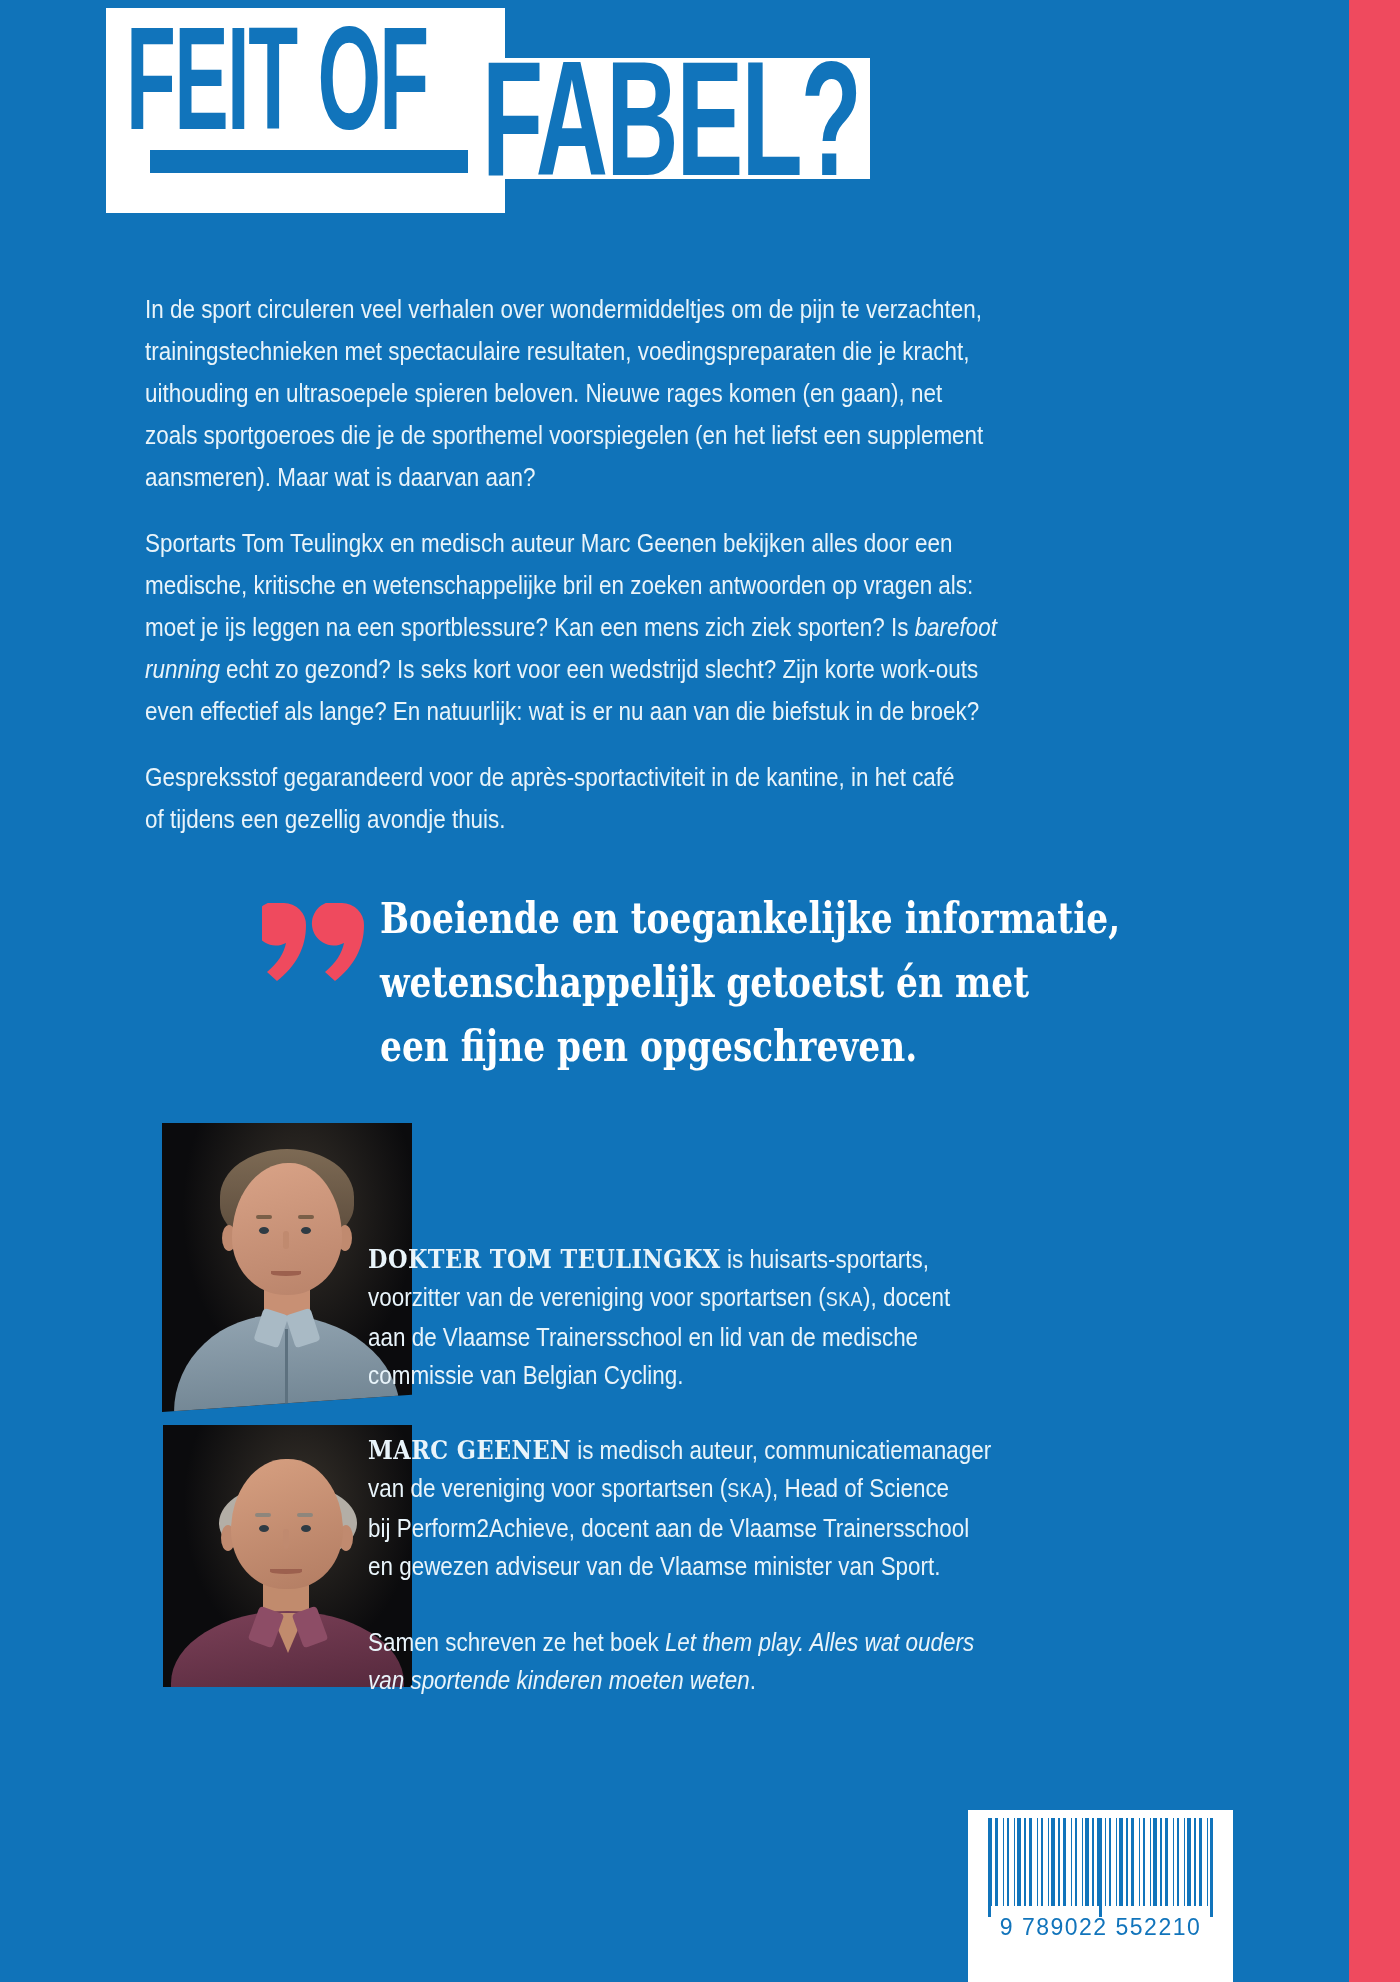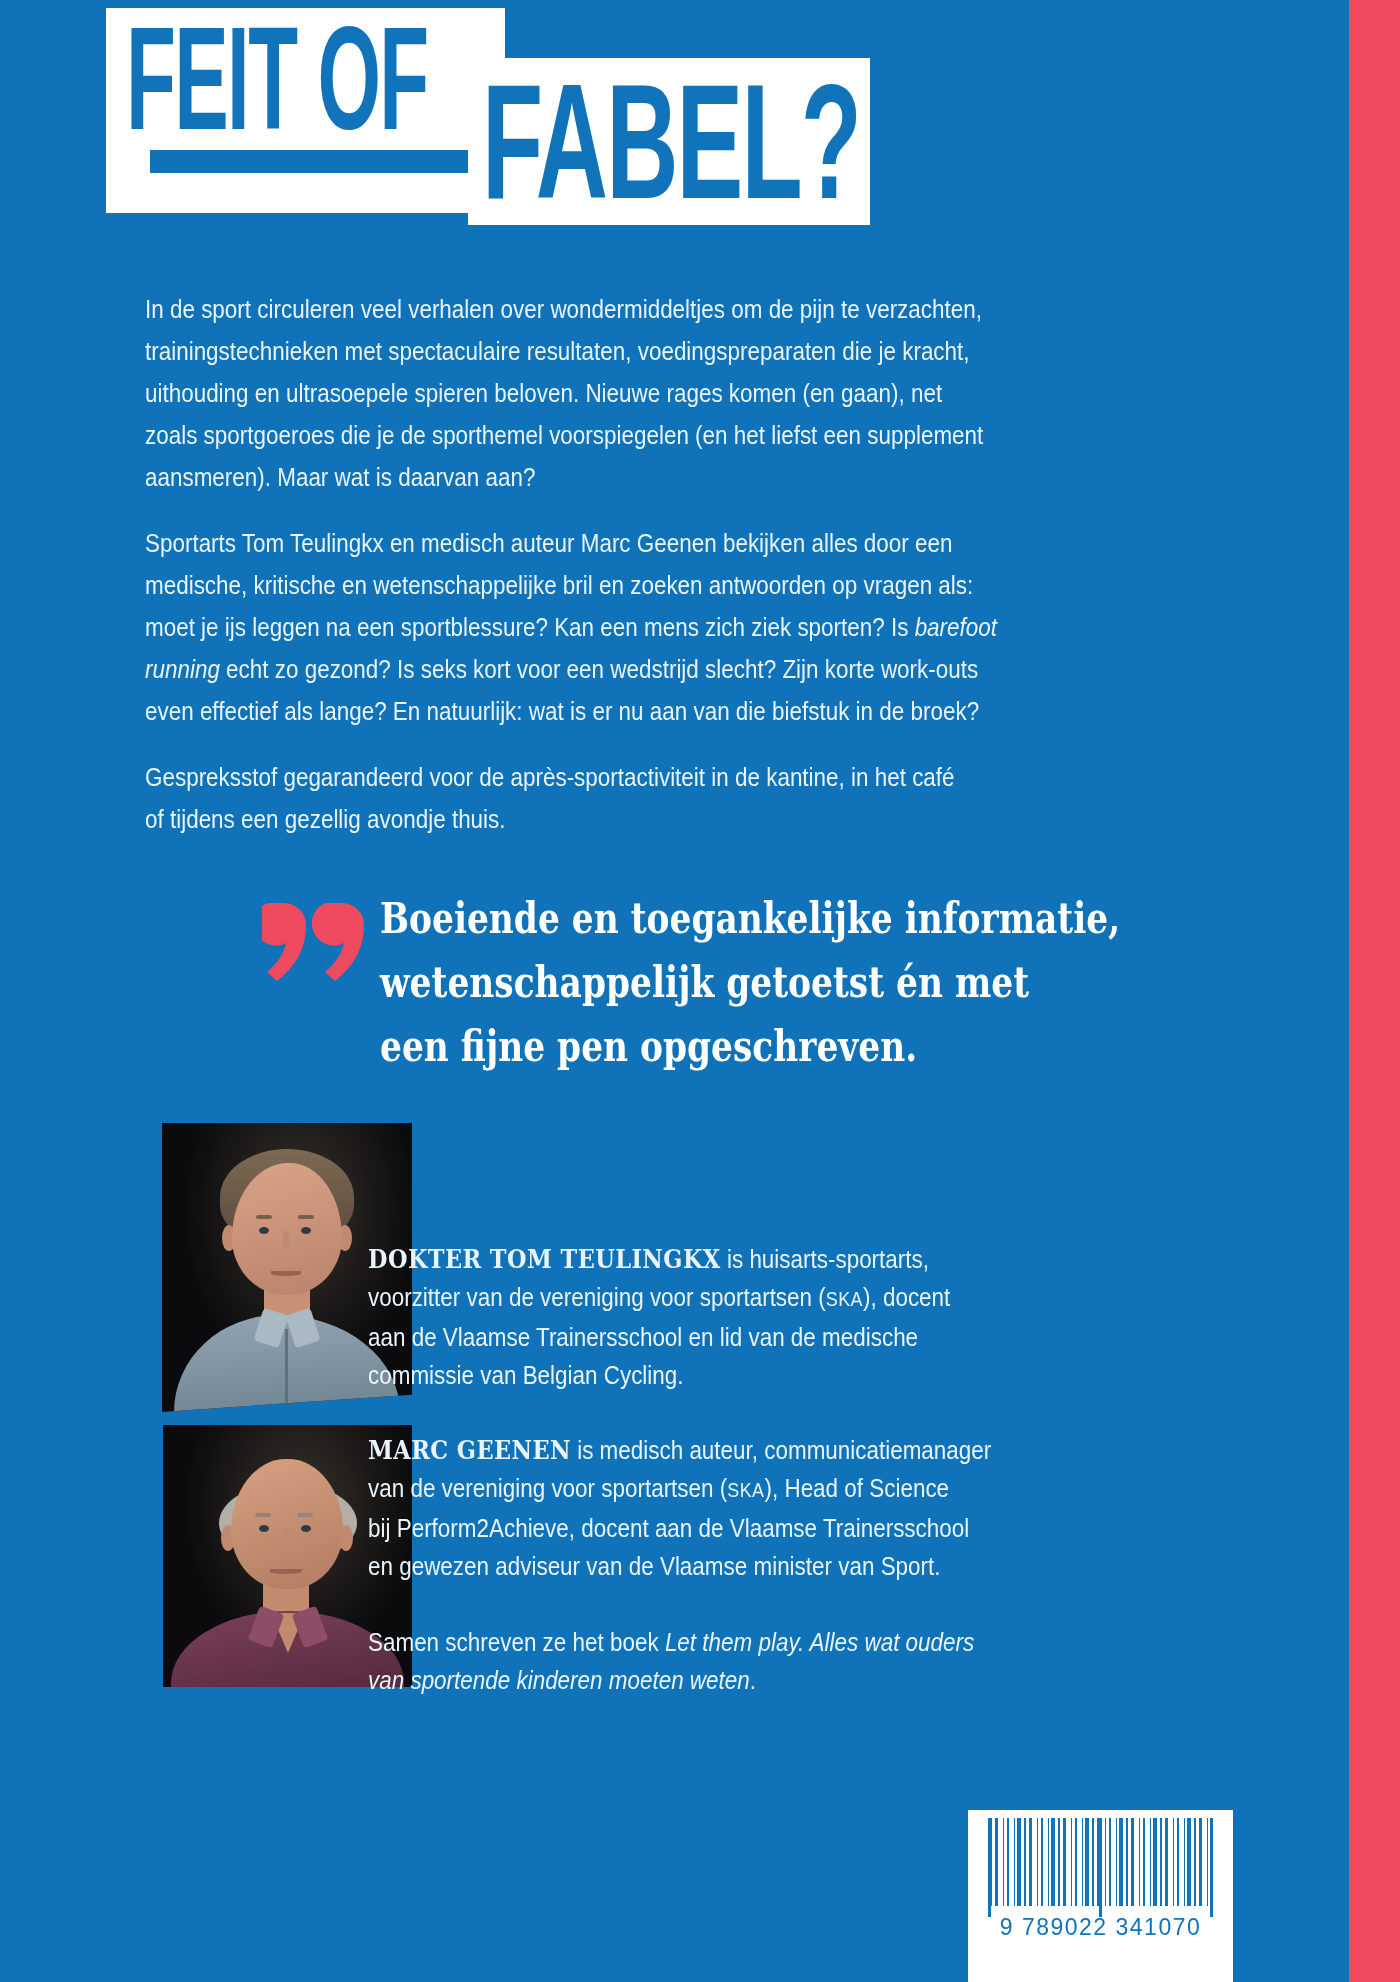--- a/index.html
+++ b/index.html
@@ -11,21 +11,21 @@
   
   .stripe { position:absolute; left:1349px; top:0; width:51px; height:100%; background:#EF4A5E; }
 
   
   .box-a { position:absolute; left:106px; top:8px; width:399px; height:142px; background:#fff;
            display:flex; align-items:center; }
   .t-feit { margin-left:20px; font-size:146px; font-weight:bold; color:#1174BB; white-space:nowrap;
             letter-spacing:-3px; transform:scaleX(0.56); transform-origin:left center; line-height:1; }
   .tab-v  { position:absolute; left:106px; top:150px; width:44px; height:63px; background:#fff; }
   .bar-h  { position:absolute; left:150px; top:173px; width:355px; height:40px; background:#fff; }
-  .box-b  { position:absolute; left:468px; top:58px; width:402px; height:167px; background:#fff;
+  .box-b  { position:absolute; left:468px; top:58px; width:402px; height:121px; background:#fff;
             display:flex; align-items:center; }
   .t-fabel { margin-left:14px; font-size:164px; font-weight:bold; color:#1174BB; white-space:nowrap;
              letter-spacing:-3px; transform:scaleX(0.61); transform-origin:left center; line-height:1; }
 
   
   .para { position:absolute; left:145px; color:#E9F4FA; font-size:25.5px; line-height:42px;
           transform:scaleX(0.88); transform-origin:left top; }
   .para .ln { white-space:nowrap; }
   .p1 { top:288px; } .p2 { top:522px; } .p3 { top:756px; }
   .it { font-style:italic; }
@@ -204,16 +204,16 @@
     <div class="ln"><span>Samen schreven ze het boek </span><span class="it">Let them play. Alles wat ouders</span></div>
     <div class="ln"><span class="it">van sportende kinderen moeten weten</span><span>.</span></div>
   </div>
 
 
   <div class="barcode-box">
     <div class="bars"></div>
     <div class="guard g1"></div>
     <div class="guard g2"></div>
     <div class="guard g3"></div>
-    <div class="digits">9 789022 341070</div>
+    <div class="digits">9 789022 552210</div>
   </div>
 
 </div>
 
 </body></html>

